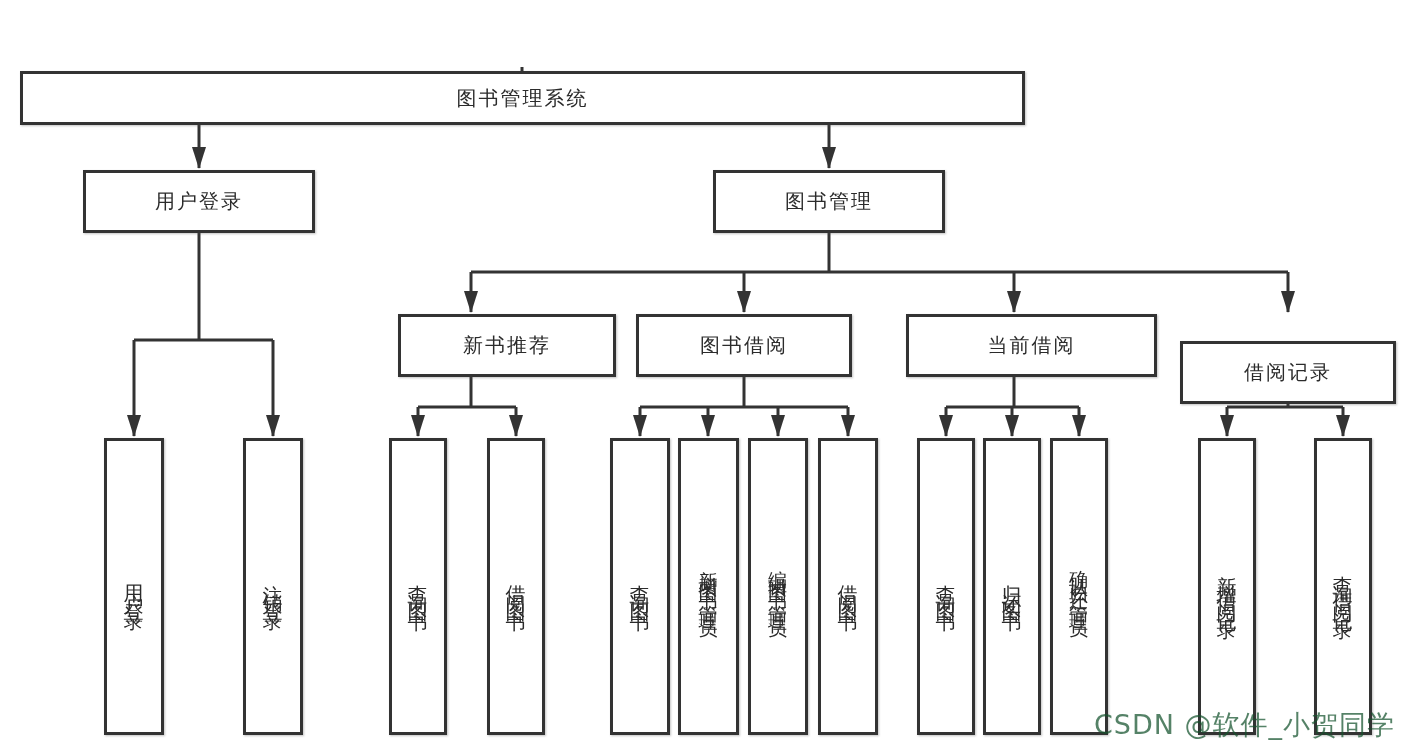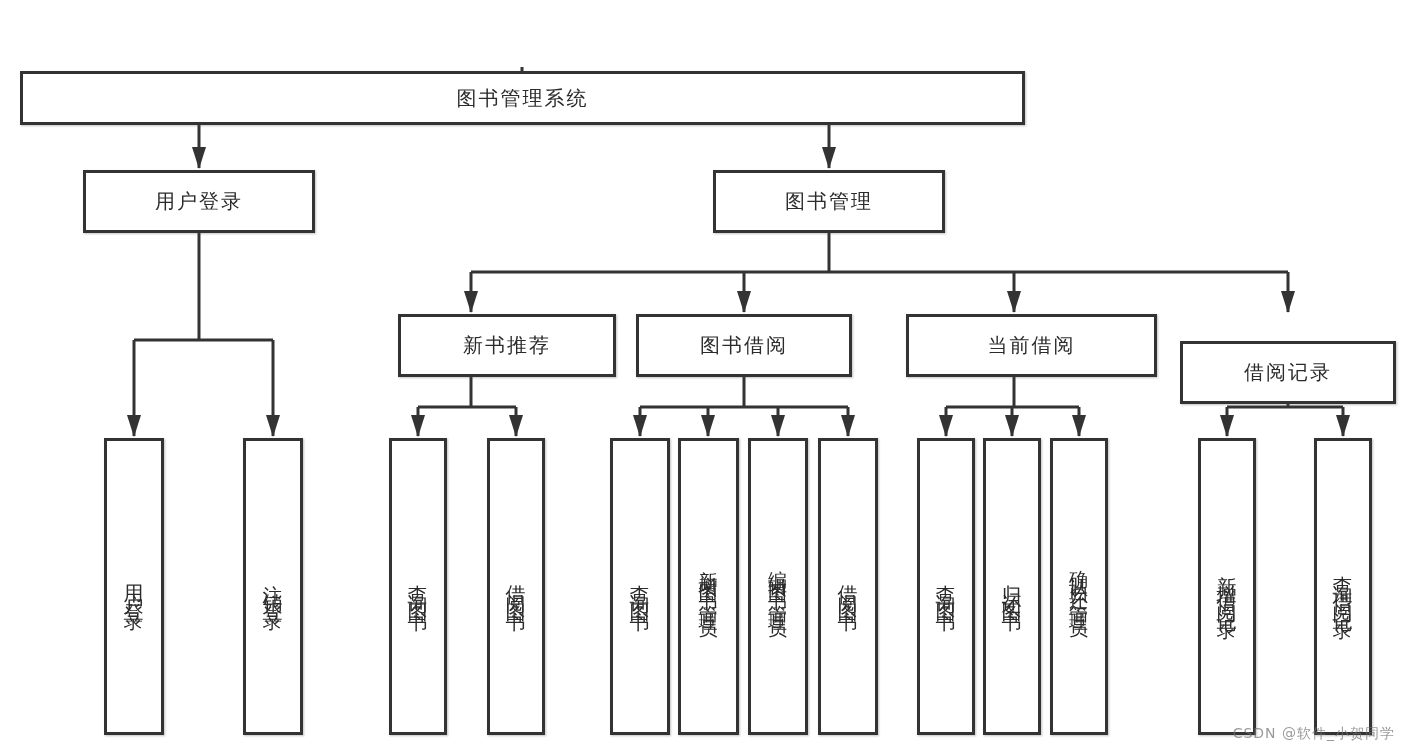--- a/index.html
+++ b/index.html
@@ -54,23 +54,23 @@
     line-height: 1;
     letter-spacing: 9px;
     color: #2b2b2b;
     white-space: nowrap;
   }
   .vnode .lbl.long { letter-spacing: 7px; font-size: 19px; }
   #watermark {
     position: absolute;
     right: 10px;
     bottom: 4px;
-    font-size: 14px;
+    font-size: 27px;
     letter-spacing: 1px;
-    color: #737373;
+    color: #14532d;
     opacity: 0.72;
     z-index: 5;
     white-space: nowrap;
   }
 </style>
 </head>
 <body>
 
 <div id="canvas">
 

